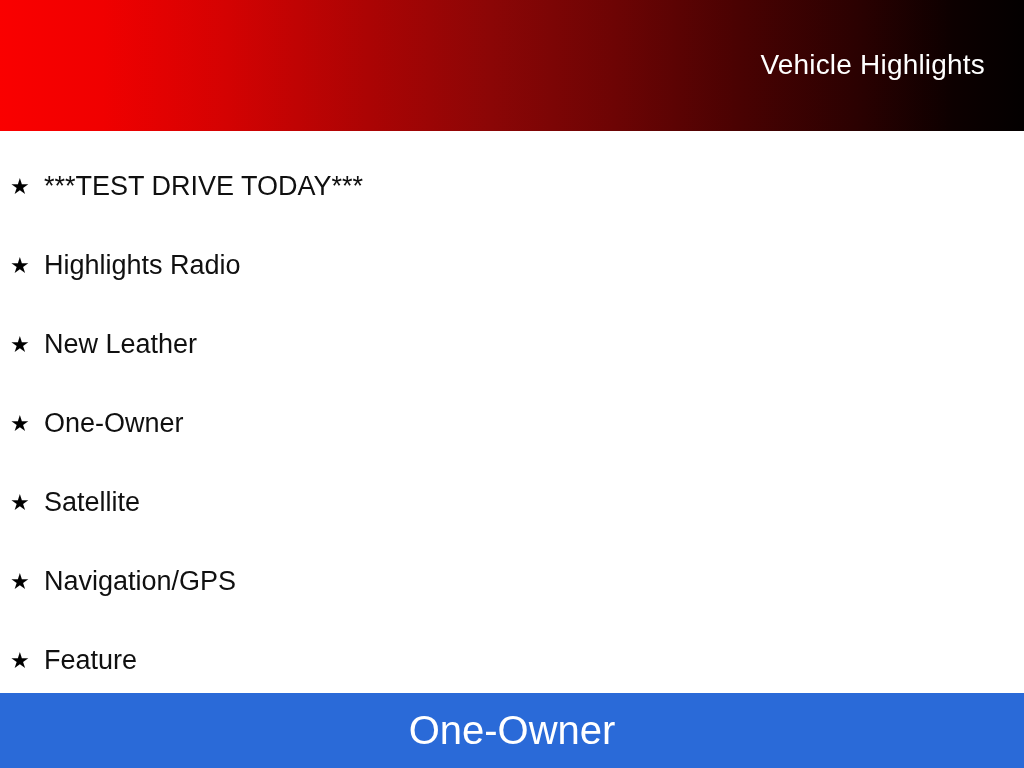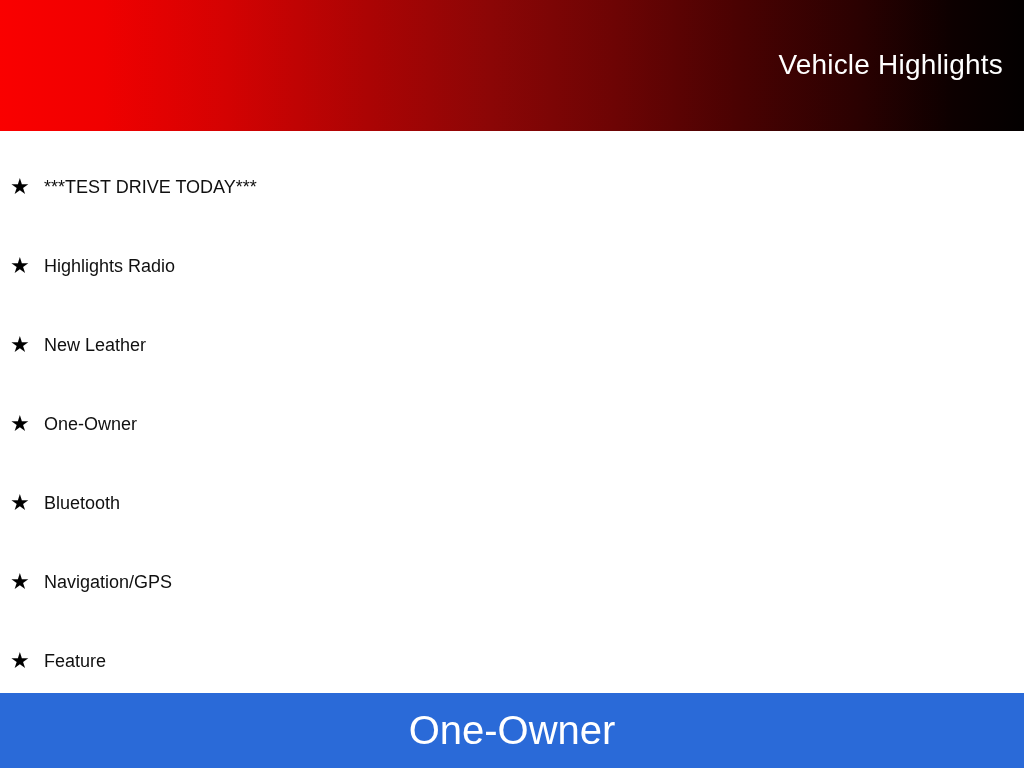--- a/index.html
+++ b/index.html
@@ -37,21 +37,21 @@
         #8b0606 48%,
         #6d0404 60%,
         #4a0202 72%,
         #2a0101 84%,
         #0d0000 93%,
         #030000 100%);
     display: flex;
     align-items: center;
     justify-content: flex-end;
     box-sizing: border-box;
-    padding-right: 21px;
+    padding-right: 39px;
   }
   #header-title {
     color: #ffffff;
     font-size: 28px;
     font-weight: 400;
     letter-spacing: 0.2px;
     line-height: 1;
     white-space: nowrap;
     margin-top: -1px;
   }
@@ -79,21 +79,21 @@
     width: 34px;
     flex: 0 0 34px;
     color: #000000;
     font-size: 22px;
     line-height: 1;
     text-align: left;
     user-select: none;
   }
   .highlight-label {
     color: #101010;
-    font-size: 18px;
+    font-size: 27px;
     font-weight: 400;
     line-height: 1;
     white-space: nowrap;
   }
 
   
   #bottom-banner {
     position: absolute;
     left: 0;
     bottom: 0;
@@ -139,21 +139,21 @@
       <span class="highlight-label">New Leather</span>
     </li>
 
     <li class="highlight-item">
       <span class="star-icon">★</span>
       <span class="highlight-label">One-Owner</span>
     </li>
 
     <li class="highlight-item">
       <span class="star-icon">★</span>
-      <span class="highlight-label">Bluetooth</span>
+      <span class="highlight-label">Satellite</span>
     </li>
 
     <li class="highlight-item">
       <span class="star-icon">★</span>
       <span class="highlight-label">Navigation/GPS</span>
     </li>
 
     <li class="highlight-item">
       <span class="star-icon">★</span>
       <span class="highlight-label">Feature</span>

